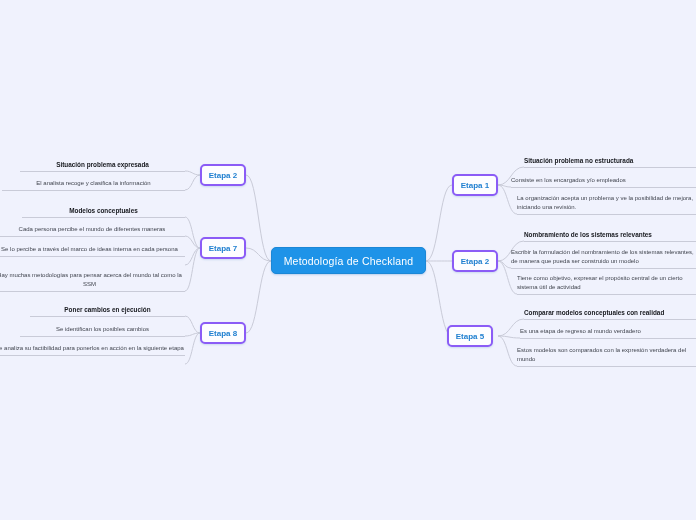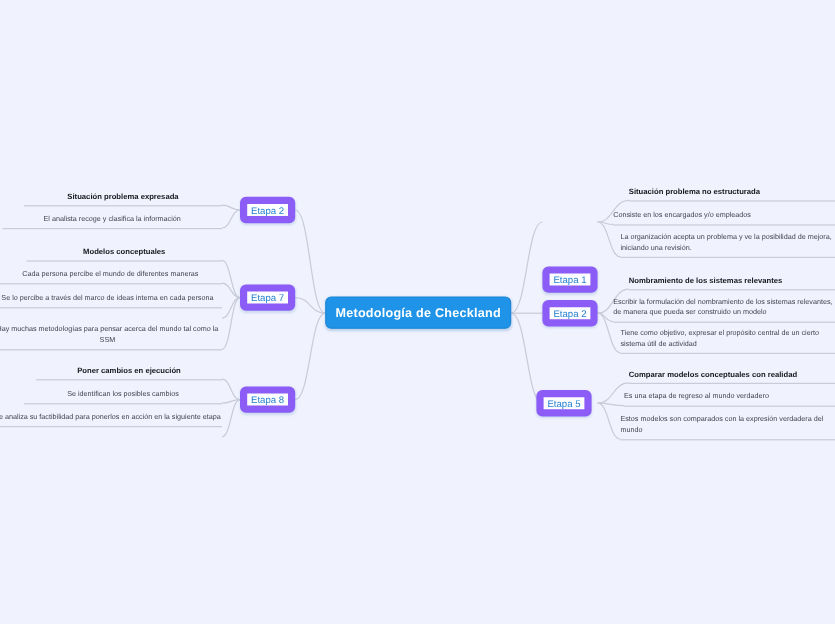--- a/index.html
+++ b/index.html
@@ -34,40 +34,40 @@
     left: 271px;
     top: 247px;
     width: 155px;
     height: 27px;
     background: #1e93e8;
     border: 1px solid #1b87d6;
     border-radius: 5px;
     box-sizing: border-box;
     color: #ffffff;
     font-size: 10.5px;
-    font-weight: bold;
+    font-weight: normal;
     letter-spacing: 0.2px;
     display: flex;
     align-items: center;
     justify-content: center;
     box-shadow: 0 1px 2px rgba(30,110,190,0.25);
   }
 
   
   .etapa {
     position: absolute;
     width: 46px;
     height: 22px;
     background: #fdfdff;
-    border: 6px solid #8b5cf6;
+    border: 2px solid #8b5cf6;
     border-radius: 5px;
     box-sizing: border-box;
     color: #1f7fd0;
     font-size: 8px;
-    font-weight: normal;
+    font-weight: bold;
     display: flex;
     align-items: center;
     justify-content: center;
     box-shadow: 0 1px 2px rgba(40,110,180,0.18);
     white-space: nowrap;
   }
 
   
   .subitem {
     position: absolute;
@@ -119,21 +119,21 @@
       <path d="M200,248 C192.5,248 192.5,291 185,291" fill="none" stroke="#c9cbd8" stroke-width="1"></path>
       <path d="M271,261 C258.5,261 258.5,333 246,333" fill="none" stroke="#c9cbd8" stroke-width="1"></path>
       <path d="M200,333 C192.5,333 192.5,316 185,316" fill="none" stroke="#c9cbd8" stroke-width="1"></path>
       <path d="M200,333 C192.5,333 192.5,336 185,336" fill="none" stroke="#c9cbd8" stroke-width="1"></path>
       <path d="M200,333 C192.5,333 192.5,364 185,364" fill="none" stroke="#c9cbd8" stroke-width="1"></path>
     </svg>
 
   <div class="center-node">Metodología de Checkland</div>
 
   <div id="nodes">
-      <div class="etapa" style="left: 452px; top: 174px; margin-top: 48px;">Etapa 1</div>
+      <div class="etapa" style="left: 452px; top: 174px;">Etapa 1</div>
       <div class="subitem head side-right" style="left: 524px; top: 156px; width: 172px;">
         <span class="txt">Situación problema no estructurada</span>
       </div>
       <div class="subitem side-right" style="left: 511px; top: 176px; width: 185px;">
         <span class="txt">Consiste en los encargados y/o empleados</span>
       </div>
       <div class="subitem side-right" style="left: 517px; top: 194px; width: 179px;">
         <span class="txt">La organización acepta un problema y ve la posibilidad de mejora, iniciando una revisión.</span>
       </div>
       <div class="etapa" style="left: 452px; top: 250px;">Etapa 2</div>

